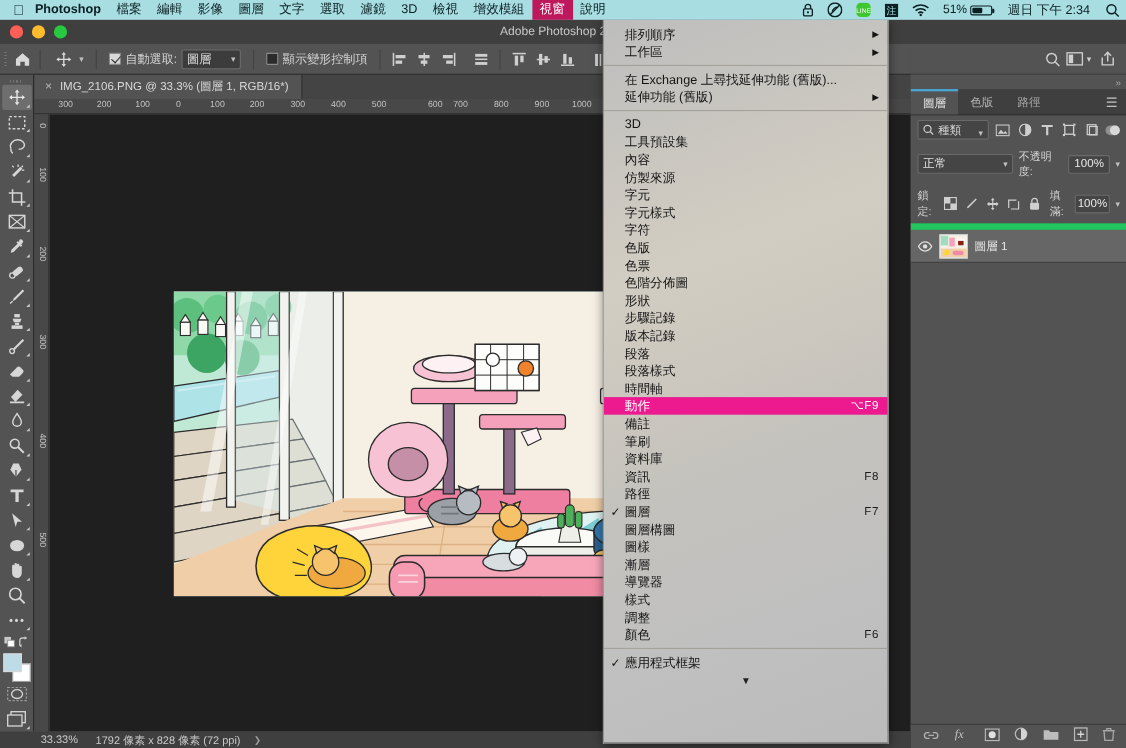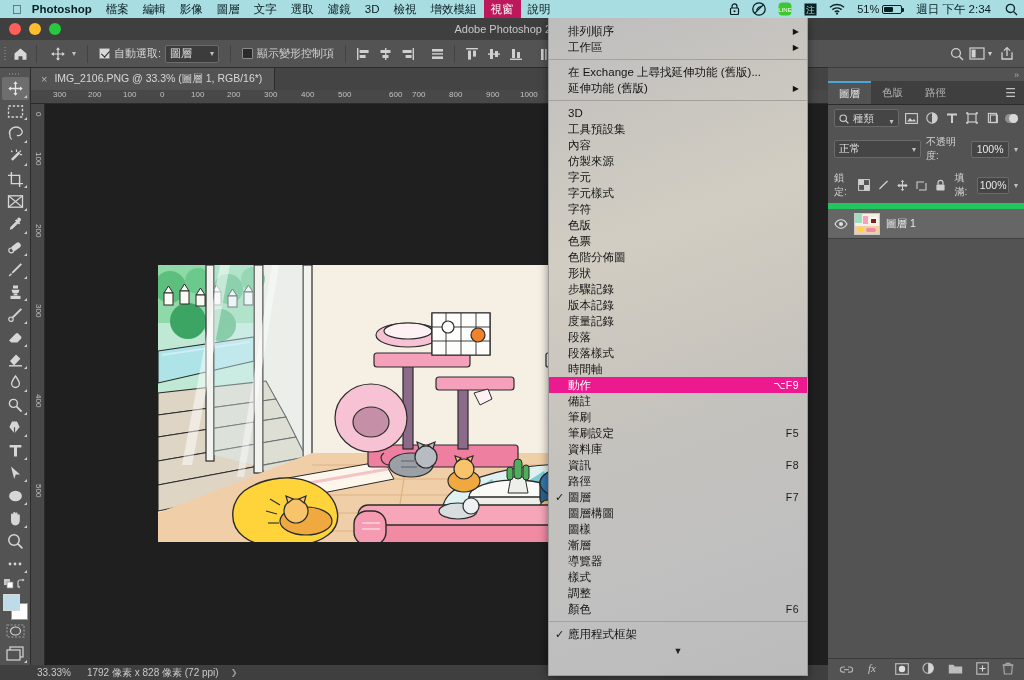--- a/index.html
+++ b/index.html
@@ -1175,25 +1175,20 @@
         <span class="lbl">步驟記錄</span>
         <span class="sc"></span>
       </div>
     <div class="mrow">
         <span class="chkmk"></span>
         <span class="lbl">版本記錄</span>
         <span class="sc"></span>
       </div>
     <div class="mrow">
         <span class="chkmk"></span>
-        <span class="lbl">度量記錄</span>
-        <span class="sc"></span>
-      </div>
-    <div class="mrow">
-        <span class="chkmk"></span>
         <span class="lbl">段落</span>
         <span class="sc"></span>
       </div>
     <div class="mrow">
         <span class="chkmk"></span>
         <span class="lbl">段落樣式</span>
         <span class="sc"></span>
       </div>
     <div class="mrow">
         <span class="chkmk"></span>
@@ -1207,25 +1202,20 @@
       </div>
     <div class="mrow">
         <span class="chkmk"></span>
         <span class="lbl">備註</span>
         <span class="sc"></span>
       </div>
     <div class="mrow">
         <span class="chkmk"></span>
         <span class="lbl">筆刷</span>
         <span class="sc"></span>
-      </div>
-    <div class="mrow">
-        <span class="chkmk"></span>
-        <span class="lbl">筆刷設定</span>
-        <span class="sc">F5</span>
       </div>
     <div class="mrow">
         <span class="chkmk"></span>
         <span class="lbl">資料庫</span>
         <span class="sc"></span>
       </div>
     <div class="mrow">
         <span class="chkmk"></span>
         <span class="lbl">資訊</span>
         <span class="sc">F8</span>

